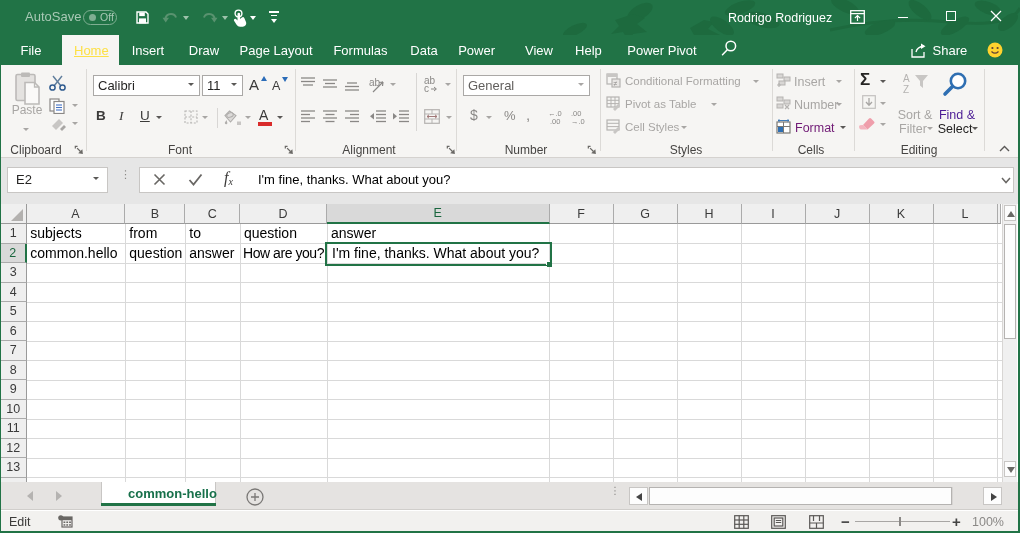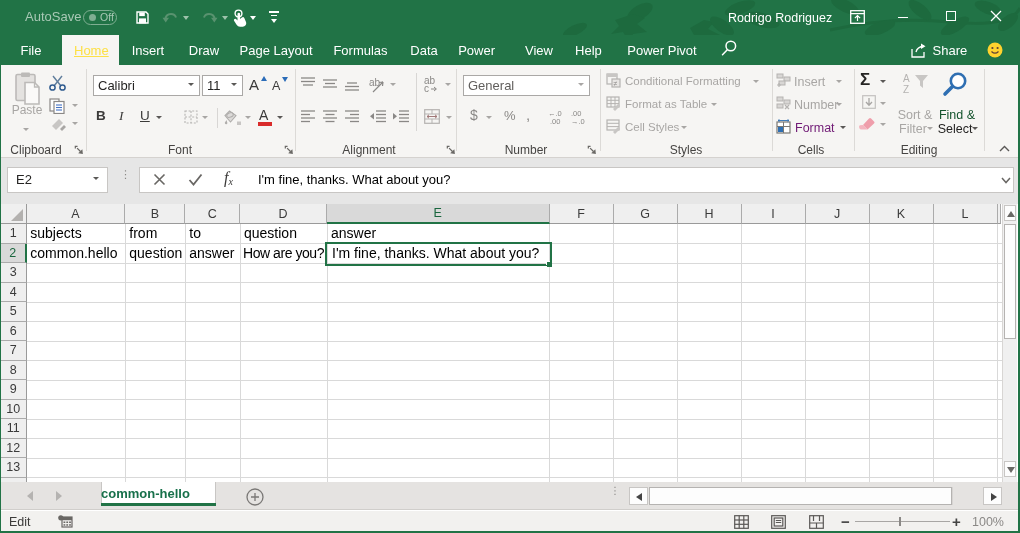--- a/index.html
+++ b/index.html
@@ -361,21 +361,21 @@
   <div class="abs ribtxt-d" style="left:625px;top:10px">Conditional Formatting</div>
   <div class="abs caret-g" style="left:753px;top:15px"></div>
   <svg class="abs" style="left:606px;top:31px" width="15" height="15" viewBox="0 0 15 15">
     <rect x="1" y="1" width="12" height="10" fill="none" stroke="#b5b3b1" stroke-width="1.2"></rect>
     <line x1="1" y1="4.3" x2="13" y2="4.3" stroke="#b5b3b1"></line>
       <line x1="1" y1="7.6" x2="13" y2="7.6" stroke="#b5b3b1"></line>
     <line x1="5" y1="1" x2="5" y2="11" stroke="#b5b3b1"></line>
       <line x1="9" y1="1" x2="9" y2="11" stroke="#b5b3b1"></line>
     <path d="M7 13 l5 -5 2 2 -5 5 z" fill="#c8c6c4"></path>
   </svg>
-  <div class="abs ribtxt-d" style="left:625px;top:33px">Format as Table</div>
+  <div class="abs ribtxt-d" style="left:625px;top:33px">Pivot as Table</div>
   <div class="abs caret-g" style="left:711px;top:38px"></div>
   <svg class="abs" style="left:606px;top:54px" width="15" height="15" viewBox="0 0 15 15">
     <rect x="1" y="1" width="12" height="10" fill="none" stroke="#b5b3b1" stroke-width="1.2"></rect>
     <line x1="1" y1="4.3" x2="13" y2="4.3" stroke="#b5b3b1"></line>
       <line x1="1" y1="7.6" x2="13" y2="7.6" stroke="#b5b3b1"></line>
     <path d="M7 13 l5 -5 2 2 -5 5 z" fill="#c8c6c4"></path>
   </svg>
   <div class="abs ribtxt-d" style="left:625px;top:56px">Cell Styles</div>
   <div class="abs caret-g" style="left:681px;top:61px"></div>
   <div class="glabel" style="left:636px;width:100px;">Styles</div>
@@ -428,21 +428,21 @@
     <text x="0" y="20" font-size="10" fill="#b5b3b1" font-family="Liberation Sans">Z</text>
     <path d="M12 2 h13 l-5 6 v7 l-3 -2.5 v-4.5 z" fill="#c8c6c4"></path>
   </svg>
   <div class="abs ribtxt-d" style="left:897px;top:43px;width:36px;text-align:center;font-size:12.5px">Sort &amp;</div>
   <div class="abs ribtxt-d" style="left:897px;top:57px;width:32px;text-align:center;font-size:12.5px">Filter</div>
   <div class="abs caret-g" style="left:927px;top:62px"></div>
   <svg class="abs" style="left:941px;top:6px" width="30" height="29" viewBox="0 0 30 29">
     <circle cx="17" cy="10" r="7.2" fill="#fff" stroke="#2f6fb2" stroke-width="2.6"></circle>
     <path d="M11.5 15.5 L4 23" stroke="#2f6fb2" stroke-width="3.6" stroke-linecap="round"></path>
   </svg>
-  <div class="abs ribtxt" style="left:938px;top:43px;width:38px;text-align:center;font-size:12.5px;color:#14532d">Find &amp;</div>
+  <div class="abs ribtxt" style="left:938px;top:43px;width:38px;text-align:center;font-size:12.5px;color:#4c1d95">Find &amp;</div>
   <div class="abs ribtxt" style="left:936px;top:57px;width:38px;text-align:center;font-size:12.5px;color:#252423">Select</div>
   <div class="abs caret-d" style="left:972px;top:62px"></div>
   <div class="glabel" style="left:869px;width:100px;">Editing</div>
   <svg class="abs" style="left:999px;top:80px" width="11" height="7" viewBox="0 0 11 7">
     <path d="M1 6 L5.5 1.5 L10 6" fill="none" stroke="#5a5856" stroke-width="1.4"></path>
   </svg>
 </div>
 
 <div class="abs" id="fbar">
   <div class="abs" id="namebox"></div>
@@ -552,21 +552,21 @@
 
 <div class="abs" id="sheetbar">
   <svg class="abs" style="left:27px;top:9px" width="7" height="10" viewBox="0 0 7 10">
       <path d="M6 0 L0 5 L6 10 z" fill="#b5b3b1"></path>
     </svg>
   <svg class="abs" style="left:55px;top:9px" width="7" height="10" viewBox="0 0 7 10">
       <path d="M1 0 L7 5 L1 10 z" fill="#b5b3b1"></path>
     </svg>
   <div class="abs" style="left:100.5px;top:0;width:115px;height:23.5px;background:#fff;border-left:1px solid #c8c6c4;border-right:1px solid #c8c6c4"></div>
   <div class="abs" style="left:100.5px;top:20.5px;width:115px;height:3px;background:#217346"></div>
-  <div class="abs" style="left:88px;top:4px;width:115px;text-align:center;font-size:13px;font-weight:bold;color:#17704a">common-hello</div>
+  <div class="abs" style="left:115px;top:4px;width:115px;text-align:center;font-size:13px;font-weight:bold;color:#17704a">common-hello</div>
   <svg class="abs" style="left:246px;top:6px" width="18" height="18" viewBox="0 0 18 18">
     <circle cx="9" cy="9" r="8" fill="none" stroke="#7a7876" stroke-width="1.3"></circle>
     <path d="M9 5 v8 M5 9 h8" stroke="#7a7876" stroke-width="1.3"></path>
   </svg>
   <div class="abs" style="left:610px;top:6px;width:3px;height:16px;color:#8a8886;font-size:10px;line-height:5.5px">⋮</div>
   <div class="abs" style="left:629px;top:5px;width:19px;height:18px;background:#fdfdfd;border:1px solid #c8c6c4">
     <svg class="abs" style="left:6px;top:5px" width="6" height="8" viewBox="0 0 6 8">
         <path d="M6 0 L0 4 L6 8 z" fill="#444"></path>
       </svg>
   </div>

